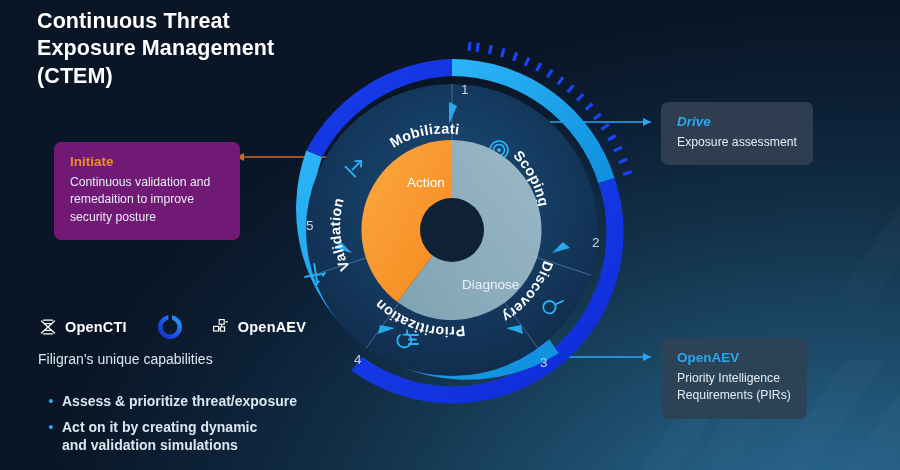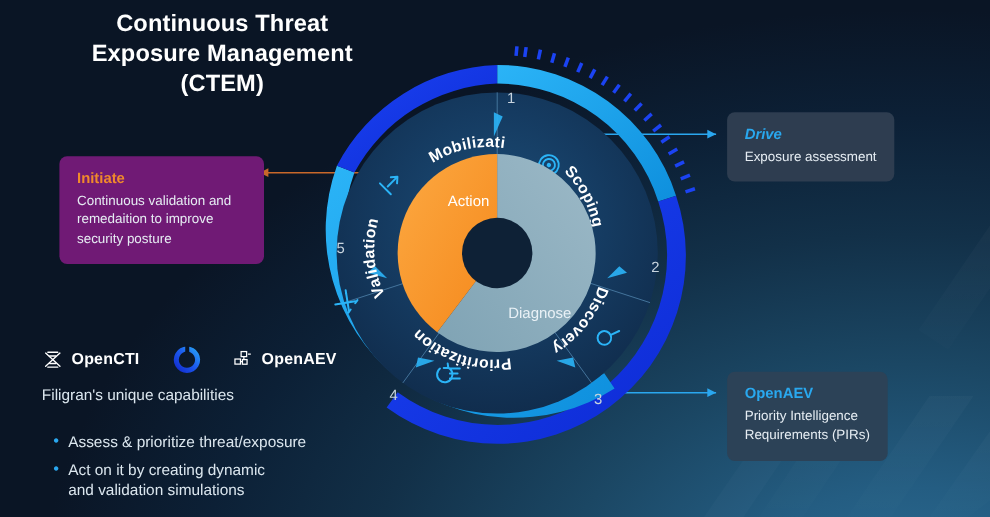--- a/index.html
+++ b/index.html
@@ -16,21 +16,20 @@
     background:
       radial-gradient(ellipse 900px 620px at 92% 118%, #2d6e96 0%, #245d82 18%, #1b4764 36%, #123048 55%, #0c2036 72%, #0a1525 88%);
   }
   .bg-chevrons{position:absolute;inset:0;opacity:.55;}
 
   
   .title{
     position:absolute;left:37px;top:8px;width:330px;
     color:#ffffff;font-size:21.5px;font-weight:700;line-height:1.27;
     letter-spacing:.1px;
-    text-align:center;
   }
 
   
   .card{position:absolute;border-radius:7px;padding:12px 16px 14px 16px;box-sizing:border-box;}
   .card .hd{font-size:13.5px;font-weight:700;margin-bottom:3px;line-height:1.25;}
   .card .bd{font-size:12.2px;line-height:1.42;color:#e6edf3;font-weight:400;}
 
   #card-initiate{left:54px;top:142px;width:186px;background:#701a75;}
   #card-initiate .hd{color:#f08a2b;}
 
@@ -44,21 +43,21 @@
   .logos{position:absolute;left:38px;top:312px;display:flex;align-items:center;gap:12px;}
   .logo-grp{display:flex;align-items:center;gap:7px;}
   .logo-txt{color:#ffffff;font-size:14.5px;font-weight:600;letter-spacing:.2px;}
   .logo-donut{margin:0 14px 0 16px;}
 
   
   .cap{position:absolute;left:38px;top:350px;color:#dbe6ee;font-size:14px;line-height:1.42;font-weight:400;}
   .bullets{position:absolute;left:40px;top:392px;}
   .bul{display:flex;align-items:flex-start;margin-bottom:7px;}
   .dot{color:#2aa7ef;font-size:15px;line-height:1.25;width:22px;flex:0 0 22px;text-align:center;}
-  .bul-t{color:#dbe6ee;font-size:14px;line-height:1.32;font-weight:400;}
+  .bul-t{color:#dbe6ee;font-size:14px;line-height:1.32;font-weight:700;}
 
   
   #wheel{position:absolute;left:264px;top:42px;width:376px;height:376px;}
   .seg-label{fill:#ffffff;font-size:14.3px;font-weight:600;font-family:"Liberation Sans",sans-serif;letter-spacing:.3px;}
   .num{fill:#c8d4de;font-size:13.5px;font-family:"Liberation Sans",sans-serif;font-weight:400;}
   .core-lbl{fill:#ffffff;font-size:13.6px;font-family:"Liberation Sans",sans-serif;font-weight:400;}
   .core-lbl2{fill:#e9f1f6;font-size:13.6px;font-family:"Liberation Sans",sans-serif;font-weight:400;}
 
   
   .conn{position:absolute;pointer-events:none;}

